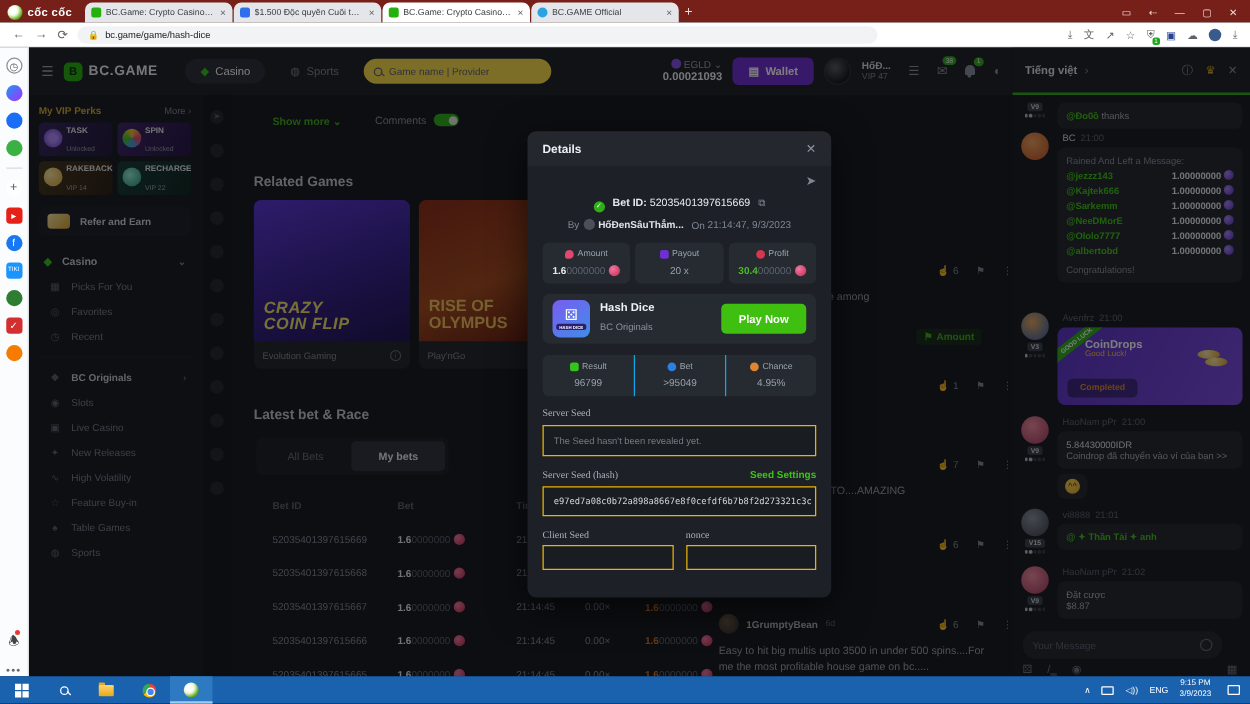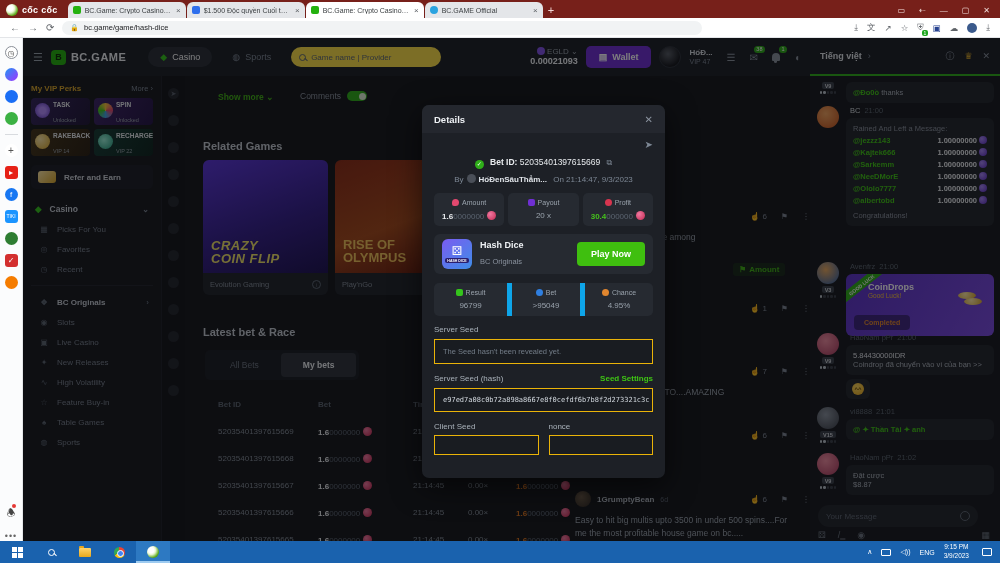--- a/index.html
+++ b/index.html
@@ -184,23 +184,23 @@
   .sd-cha{background:#e0862f;border-radius:50%;}
   .gamerow{margin-top:8px;background:#262a31;border-radius:6px;display:flex;align-items:center;gap:8px;padding:5px 8px;}
   .hdicon{width:30px;height:30px;border-radius:6px;background:linear-gradient(140deg,#7a5cf0,#3f8de8);display:flex;flex-direction:column;align-items:center;justify-content:center;color:#fff;}
   .hdicon span{font-size:12px;line-height:1;}
   .hdicon i{font-style:normal;font-size:3.5px;font-weight:bold;background:#2a1e6e;border-radius:2px;padding:.5px 2px;margin-top:1px;}
   .gamerow .gtt b{display:block;color:#eef1f4;font-size:9px;}
   .gamerow .gtt span{color:#8a929e;font-size:7.5px;}
   .playnow{margin-left:auto;background:#3fbf0f;color:#fff;border:none;border-radius:4px;font-size:9px;font-weight:bold;padding:7px 14px;}
   .stats3.joined{gap:0;background:#262a31;border-radius:5px;}
   .stats3.joined .scell{background:transparent;border-radius:0;}
-  .stats3.joined .scell + .scell{border-left:5px solid #0ea5e9;}
+  .stats3.joined .scell + .scell{border-left:1px solid #0ea5e9;}
   .stats3.joined .sval{color:#98a1ab;font-weight:normal;}
-  .mlabel{margin-top:9px;color:#aab2bb;font-size:8px;}
+  .mlabel{margin-top:9px;color:#aab2bb;font-size:8px;font-family:Liberation Serif, serif;}
   .mlabelrow{margin-top:10px;display:flex;justify-content:space-between;align-items:center;}
   .seedset{color:#3fc414;font-size:8px;font-weight:bold;}
   .mbox{margin-top:5px;background:#191c21;border:1px solid #eab308;border-radius:0;padding:7px 8px;font-size:7.5px;color:#737d88;}
   .mbox.hash{color:#d3d9df;font-family:"DejaVu Sans Mono",monospace;font-size:7px;white-space:nowrap;overflow:hidden;}
   .twocol{display:grid;grid-template-columns:1fr 1fr;gap:10px;}
   .twocol .mbox{height:20px;}
 
   
   .chat{position:absolute;right:0;top:0;width:190px;height:503px;background:#181b20;z-index:10;}
   .chathead{height:38px;display:flex;align-items:center;padding:0 10px;gap:6px;border-bottom:2px solid #2fae19;background:#1c2027;}
@@ -665,21 +665,21 @@
             </div>
           <div class="rainrow">
               <span class="mention">@albertobd</span>
               <span><b>1.00000000</b><span class="pcoin"></span></span>
             </div>
           <div class="rainfoot">Congratulations!</div>
         </div>
       </div>
     </div>
 
-    <div class="msg" style="top:224px;">
+    <div class="msg" style="top:212px;">
       <div class="mav">
         <span class="av" style="background:radial-gradient(circle at 40% 35%,#e8a85e,#2a5da8);"></span>
         <span class="vbadge">V3</span>
         <span class="vdots">
             <i class="on"></i>
             <i></i>
             <i></i>
             <i></i>
             <i></i>
           </span>

